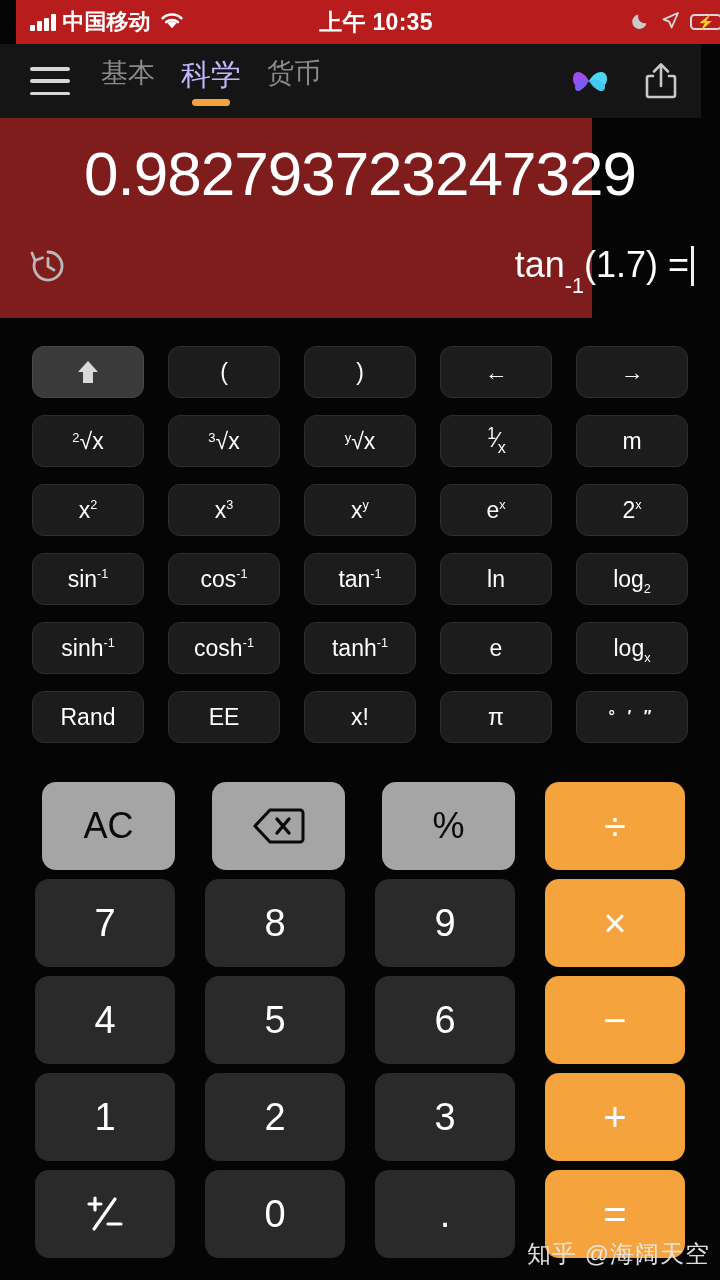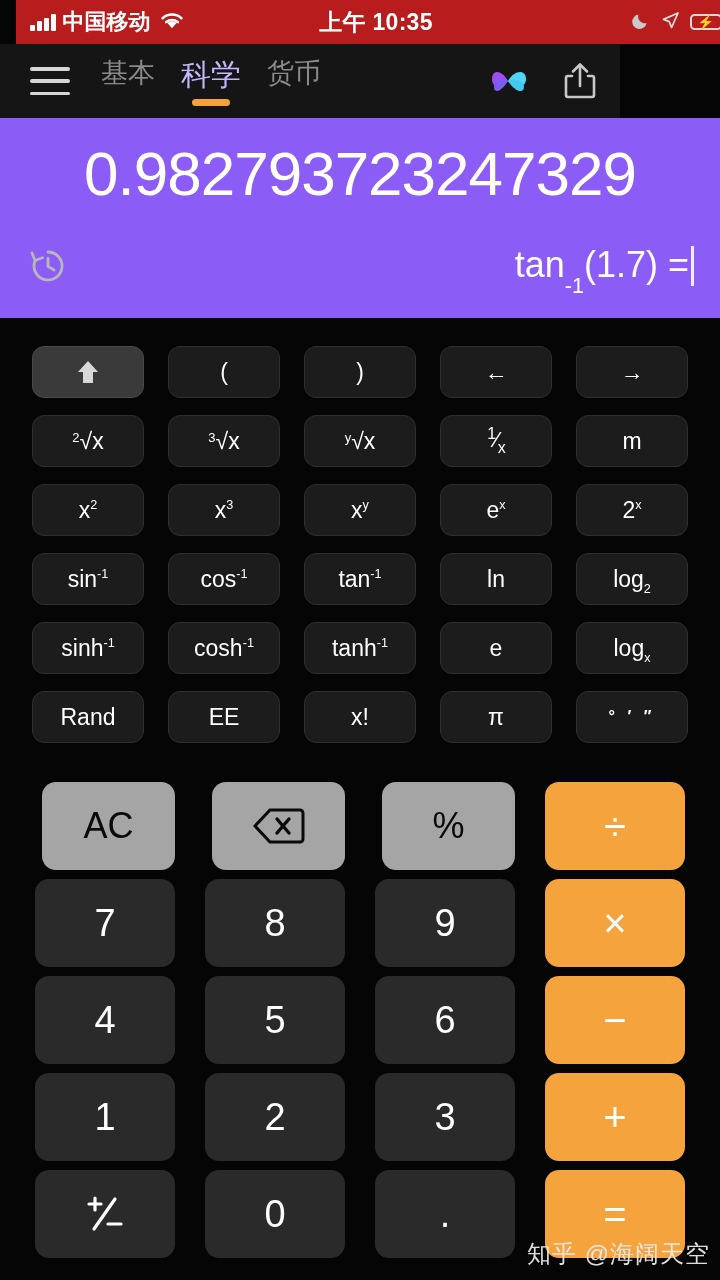--- a/index.html
+++ b/index.html
@@ -33,42 +33,42 @@
     border-radius:4.5px; padding:1.5px;
   }
   .battery:after{ content:""; position:absolute; right:-5px; top:4.5px;
     width:3px; height:6px; background:#d8d8d8; border-radius:0 2px 2px 0; }
   .battery-fill{ height:100%; background:#35c759; border-radius:2px; }
   .bolt{ position:absolute; left:50%; top:50%; transform:translate(-50%,-50%);
          color:#fff; font-size:14px; line-height:1; }
 
   
   .navbar{
-    position:absolute; top:44px; left:0; width:620px; height:74px;
+    position:absolute; top:44px; left:0; width:701px; height:74px;
     background:#151515; display:flex; align-items:center;
   }
   .hamburger{ position:absolute; left:30px; top:50%; transform:translateY(-50%);
     width:40px; height:28px; display:flex; flex-direction:column;
     justify-content:space-between; cursor:pointer; }
   .hamburger span{ display:block; height:3.5px; background:#d6d6d6; border-radius:2px; }
   .tabs{ position:absolute; left:101px; display:flex; align-items:flex-start; gap:26px; }
   .tab{ position:relative; font-size:27px; color:#8a8a8a; padding-bottom:12px; cursor:pointer; }
   .tab.active{ color:#c4b5fd; font-size:30px; font-weight:500; }
   .tab.active .underline{
     position:absolute; left:50%; transform:translateX(-50%);
     bottom:2px; width:38px; height:7px; background:#f2a33c; border-radius:4px;
   }
   .nav-right{ position:absolute; right:22px; display:flex; align-items:center; gap:32px; }
   .share-icon{ width:36px; height:40px; cursor:pointer; }
   .logo-icon{ width:42px; height:40px; cursor:pointer; }
 
   
   .display{
-    position:absolute; top:118px; left:0; width:720px; height:200px;
-    background:#8b5cf6;
+    position:absolute; top:118px; left:0; width:592px; height:200px;
+    background:#7f1d1d;
   }
   .result{
     position:absolute; left:0; width:720px; top:20px; text-align:center;
     color:#fff; font-size:62px; font-weight:300; letter-spacing:-1px;
     white-space:nowrap;
   }
   .exprline{
     position:absolute; bottom:28px; left:0; width:720px; height:56px;
   }
   .history-icon{ position:absolute; left:26px; bottom:2px; width:44px; height:44px; cursor:pointer; }

